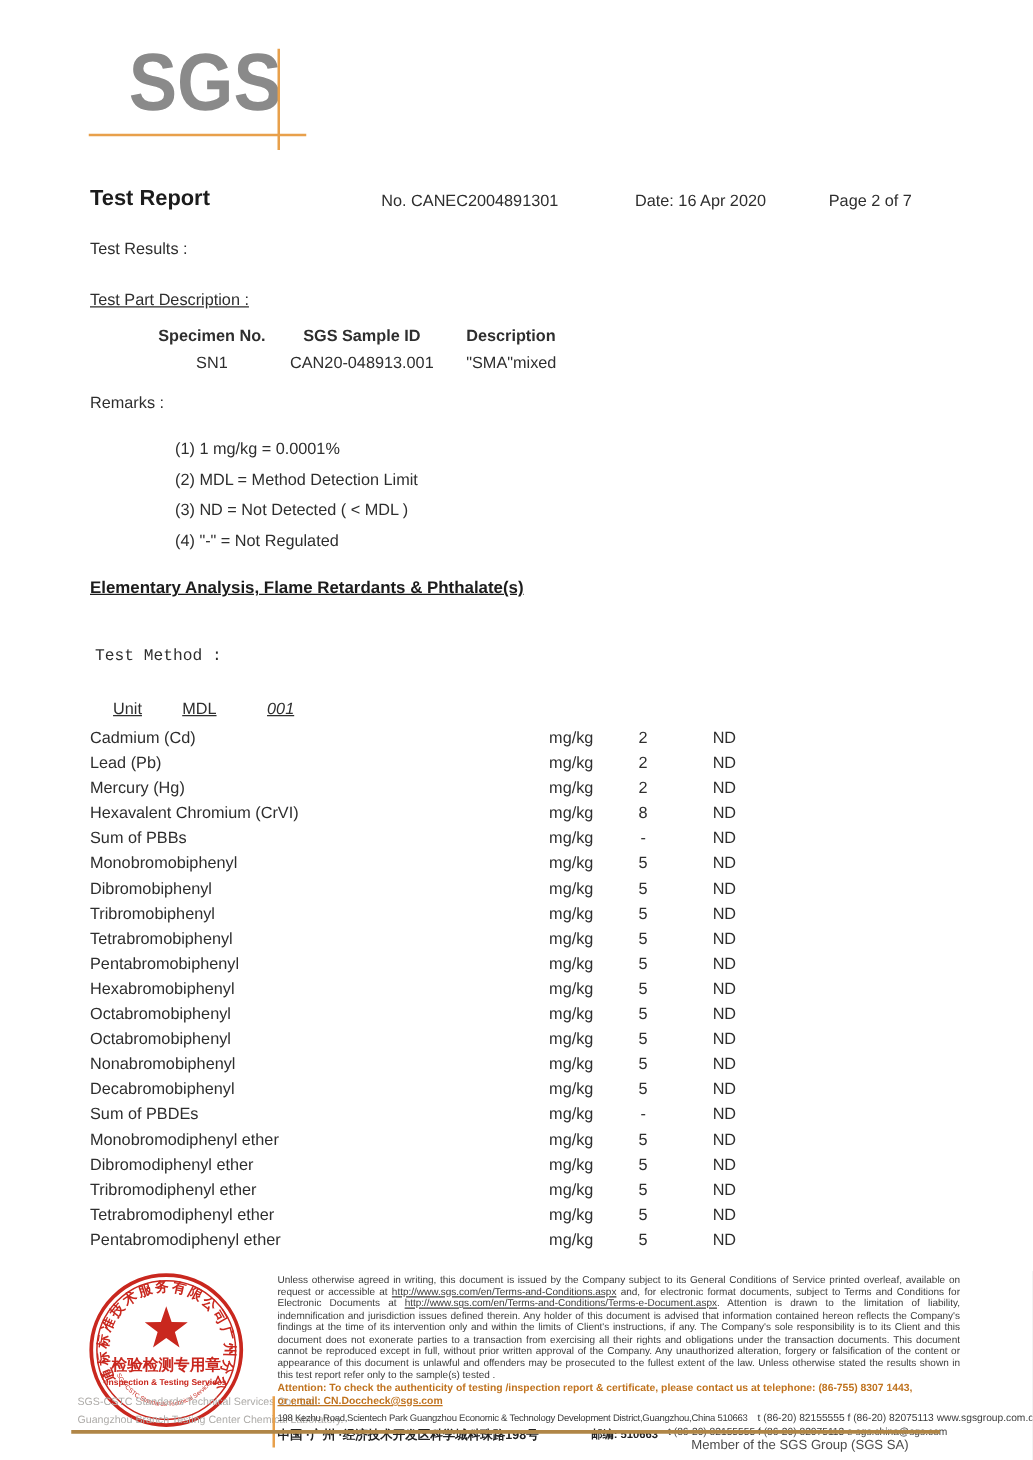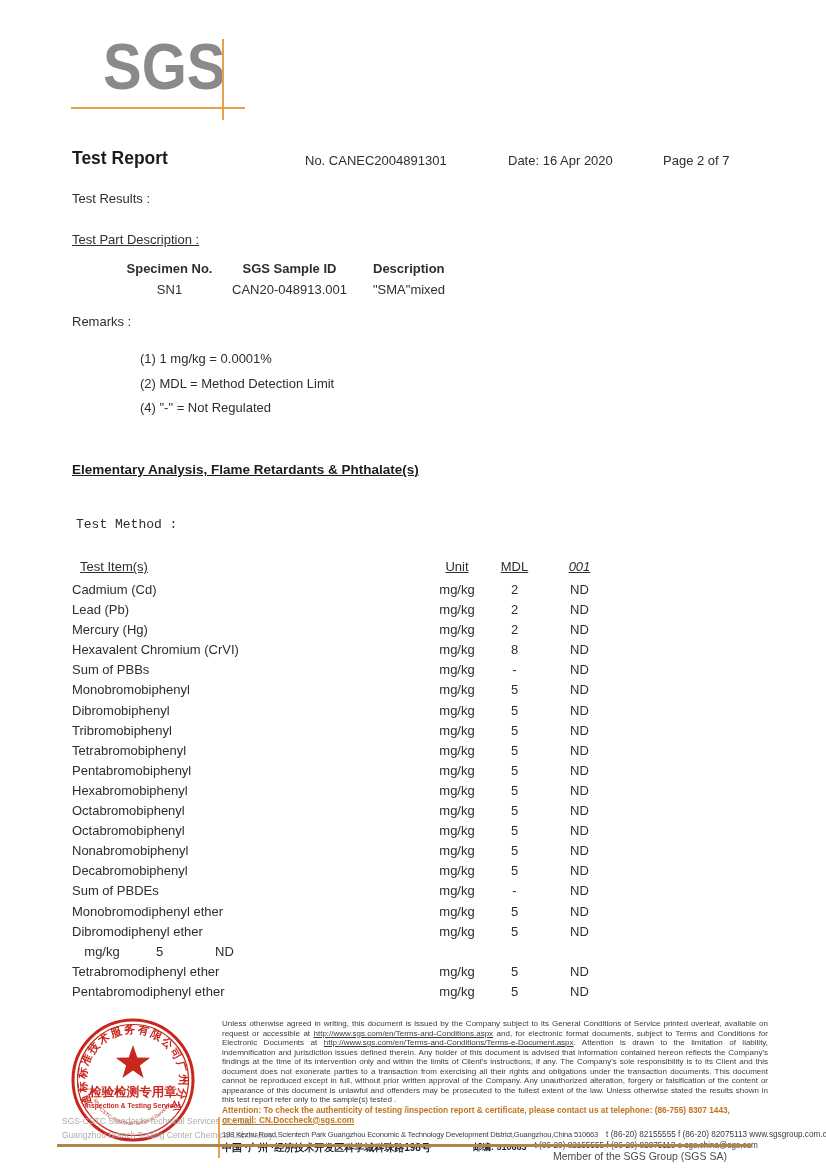--- a/index.html
+++ b/index.html
@@ -106,29 +106,29 @@
         <div class="spec-c2">CAN20-048913.001</div>
         <div class="spec-c3">"SMA"mixed</div>
       </div>
       </div>
   </div>
 
   <div class="abs fs13 remarks-label">Remarks :</div>
   <ul class="abs remarks-list">
       <li>(1) 1 mg/kg = 0.0001%</li>
       <li>(2) MDL = Method Detection Limit</li>
+      <li>(3) ND = Not Detected ( &lt; MDL )</li>
       <li>(4) "-" = Not Regulated</li>
     </ul>
 
   <div class="abs section-title">Elementary Analysis, Flame Retardants &amp; Phthalate(s)</div>
   <div class="abs fs13 test-method-label">Test Method :</div>
 
   <div class="abs results-table">
     <div class="rt-row rt-head">
-      <div class="rt-item"><span class="u">Test Item(s)</span></div>
       <div class="rt-unit"><span class="u">Unit</span></div>
       <div class="rt-mdl"><span class="u">MDL</span></div>
       <div class="rt-res"><span class="u it">001</span></div>
     </div>
     <div>
         <div class="rt-row">
         <div class="rt-item">Cadmium (Cd)</div>
         <div class="rt-unit">mg/kg</div>
         <div class="rt-mdl">2</div>
         <div class="rt-res">ND</div>
@@ -229,20 +229,21 @@
         <div class="rt-mdl">5</div>
         <div class="rt-res">ND</div>
       </div>
         <div class="rt-row">
         <div class="rt-item">Dibromodiphenyl ether</div>
         <div class="rt-unit">mg/kg</div>
         <div class="rt-mdl">5</div>
         <div class="rt-res">ND</div>
       </div>
         <div class="rt-row">
+        <div class="rt-item">Tribromodiphenyl ether</div>
         <div class="rt-unit">mg/kg</div>
         <div class="rt-mdl">5</div>
         <div class="rt-res">ND</div>
       </div>
         <div class="rt-row">
         <div class="rt-item">Tetrabromodiphenyl ether</div>
         <div class="rt-unit">mg/kg</div>
         <div class="rt-mdl">5</div>
         <div class="rt-res">ND</div>
       </div>

